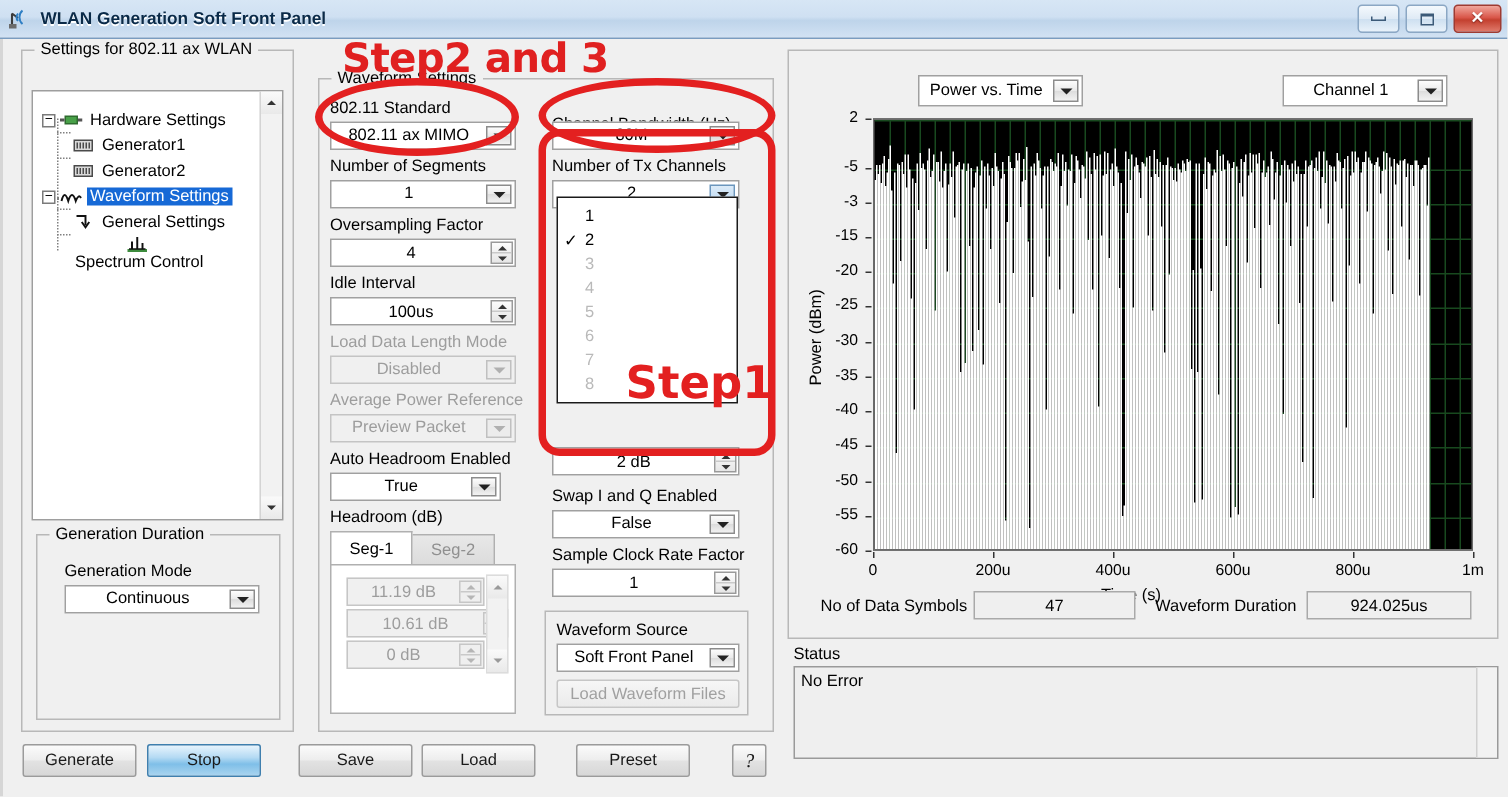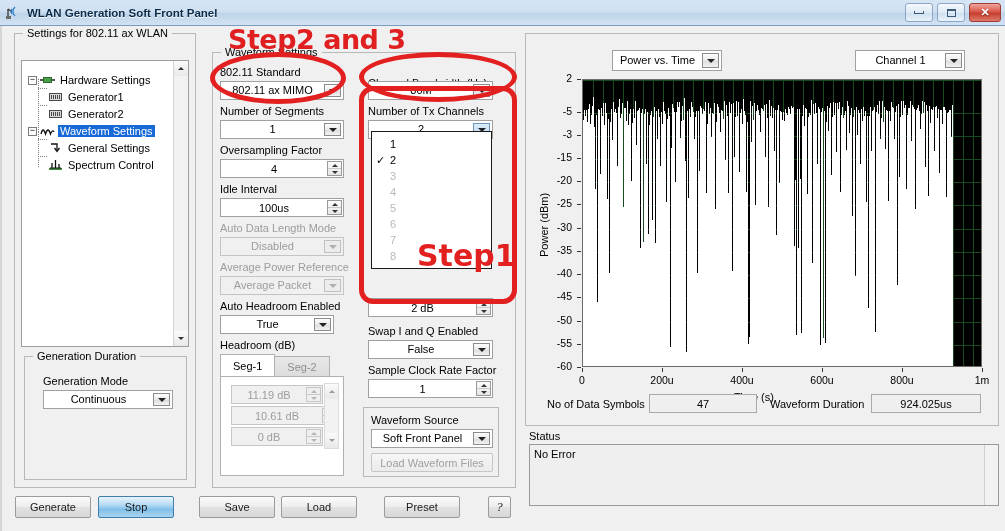--- a/index.html
+++ b/index.html
@@ -340,21 +340,21 @@
       <div class="tnode" style="left:26px; top:79px;">
         <div class="ticon">
           <svg width="15" height="12" viewBox="0 0 15 12">
             <path d="M3 2 L9 2 L9 8" stroke="#111" stroke-width="1.3" fill="none"></path>
             <path d="M6.5 6 L9 9.5 L11.5 6" stroke="#111" stroke-width="1.3" fill="none"></path>
           </svg>
         </div>
         <div class="tlabel">General Settings</div>
       </div>
 
-      <div class="tnode" style="left:26px; top:96px;">
+      <div class="tnode" style="left:26px; top:96px;flex-direction:column;">
         <div class="ticon">
           <svg width="15" height="12" viewBox="0 0 15 12">
             <rect x="1" y="9" width="13" height="2" fill="#3d8b3d"></rect>
             <path d="M4 9 L4 4 M7.5 9 L7.5 1 M11 9 L11 5" stroke="#111" stroke-width="1.3"></path>
             <path d="M2 9 L13 9" stroke="#111" stroke-width="1"></path>
           </svg>
         </div>
         <div class="tlabel">Spectrum Control</div>
       </div>
 
@@ -418,31 +418,31 @@
       <div class="sbtns">
           <i>
             <span class="au"></span>
           </i>
           <i>
             <span class="ad"></span>
           </i>
         </div>
     </div>
 
-    <div class="flabel dim" style="position:absolute; left:7px; top:169px;">Auto Data Length Mode</div>
+    <div class="flabel dim" style="position:absolute; left:7px; top:169px;">Load Data Length Mode</div>
     <div class="combo disabled" style="position:absolute; left:7px; top:184px; width:124px;">
       <div class="cval">Disabled</div>
       <div class="cbtn">
           <div class="arw"></div>
         </div>
     </div>
 
     <div class="flabel dim" style="position:absolute; left:7px; top:208px;">Average Power Reference</div>
     <div class="combo disabled" style="position:absolute; left:7px; top:223px; width:124px;">
-      <div class="cval">Average Packet</div>
+      <div class="cval">Preview Packet</div>
       <div class="cbtn">
           <div class="arw"></div>
         </div>
     </div>
 
     <div class="flabel" style="position:absolute; left:7px; top:247px;">Auto Headroom Enabled</div>
     <div class="combo" style="position:absolute; left:7px; top:262px; width:114px;">
       <div class="cval">True</div>
       <div class="cbtn">
           <div class="arw"></div>

